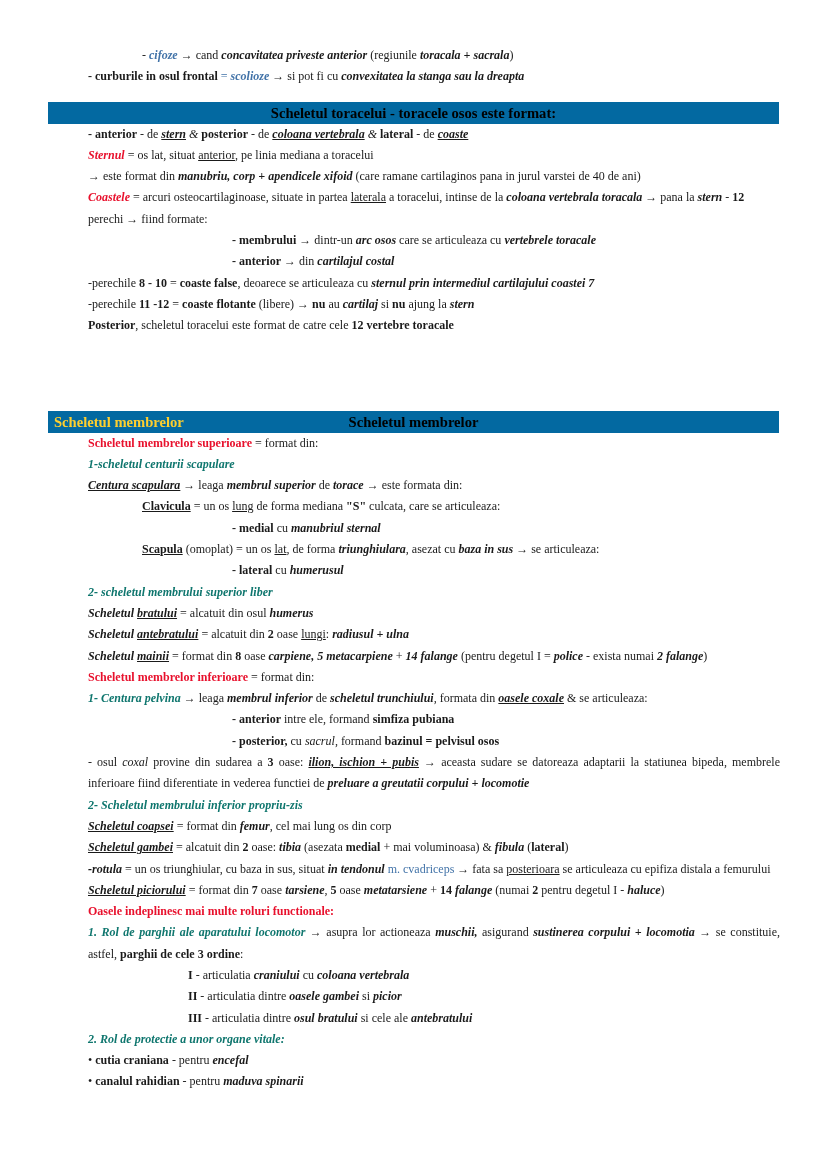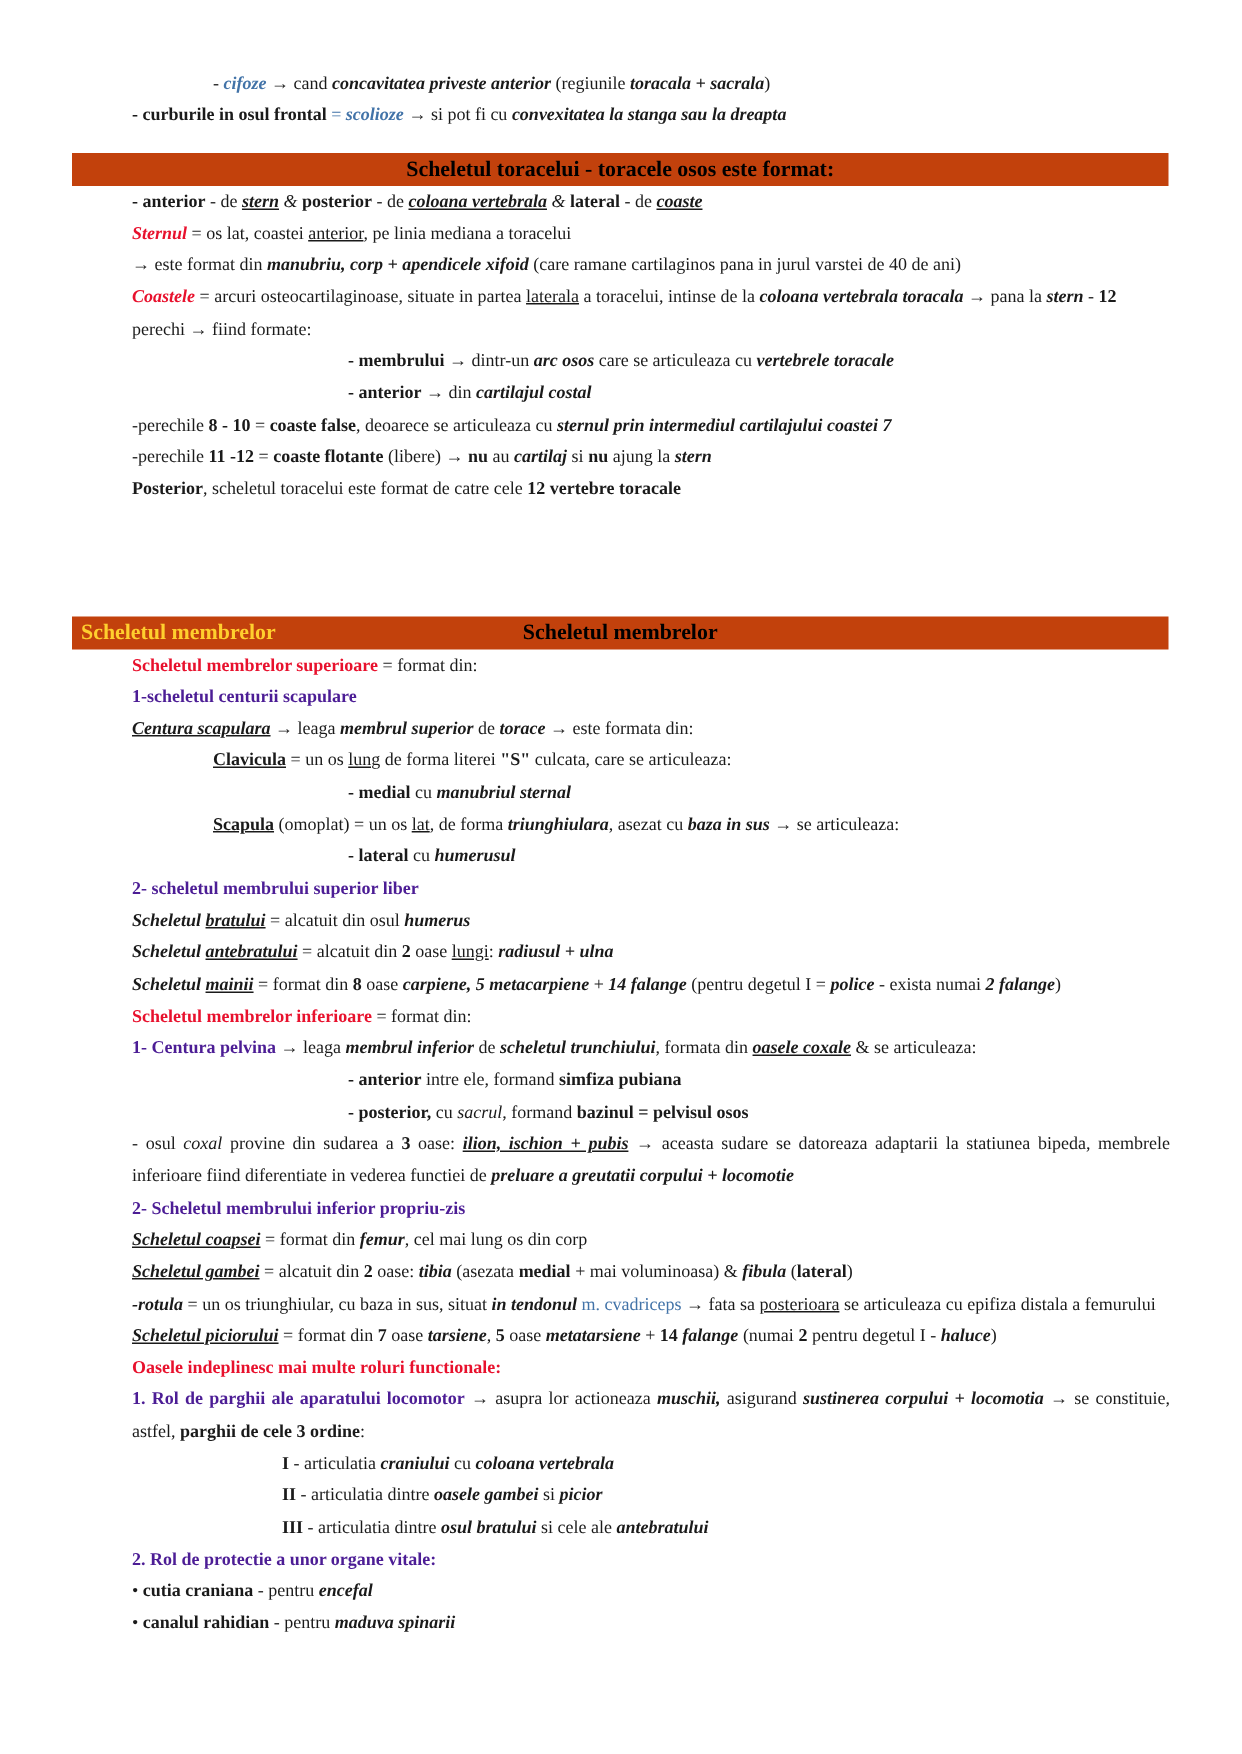--- a/index.html
+++ b/index.html
@@ -34,23 +34,23 @@
     text-align: left;
     margin-left: 40px;
   }
   .just { text-align: justify; text-justify: inter-word; }
   .b { font-weight: bold; }
   .i { font-style: italic; }
   .bi { font-weight: bold; font-style: italic; }
   .u { text-decoration: underline; }
   .red { color: #e8112d; }
   .blue { color: #4273a8; }
-  .navy { color: #4c1d95; }
+  .navy { color: #0f766e; font-style: italic; }
   .bar {
-    background: #c2410c;
+    background: #0369a1;
     color: #000000;
     font-weight: bold;
     font-size: 14.6px;
     line-height: 22px;
     text-align: center;
     width: 731px;
     height: 22px;
     position: relative;
   }
   .bar .ghost {
@@ -111,21 +111,21 @@
       <span class="bi u">coloana vertebrala</span>
       <span class="i">&amp;</span>
       <span class="b">lateral</span>
       <span>- de</span>
       <span class="bi u">coaste</span>
     </div>
 
     <div class="ln">
       <span class="bi red">Sternul</span>
       <span>=</span>
-      <span>os lat, coastei</span>
+      <span>os lat, situat</span>
       <span class="u">anterior</span><span>, pe linia mediana a toracelui</span>
     </div>
 
     <div class="ln">
       <span>→</span>
       <span>este format din</span>
       <span class="bi">manubriu, corp + apendicele xifoid</span>
       <span>(care ramane cartilaginos pana in jurul varstei de 40 de ani)</span>
     </div>
 
@@ -217,21 +217,21 @@
       <span class="bi">torace</span>
       <span>→</span>
       <span>este formata din:</span>
     </div>
 
     <div class="ln ind1">
       <span class="b u">Clavicula</span>
       <span>=</span>
       <span>un os</span>
       <span class="u">lung</span>
-      <span>de forma literei</span>
+      <span>de forma mediana</span>
       <span class="b">"S"</span>
       <span>culcata, care se articuleaza:</span>
     </div>
 
 
     <div class="ln ind3">
       <span class="b">- medial</span>
       <span>cu</span>
       <span class="bi">manubriul sternal</span>
     </div>

